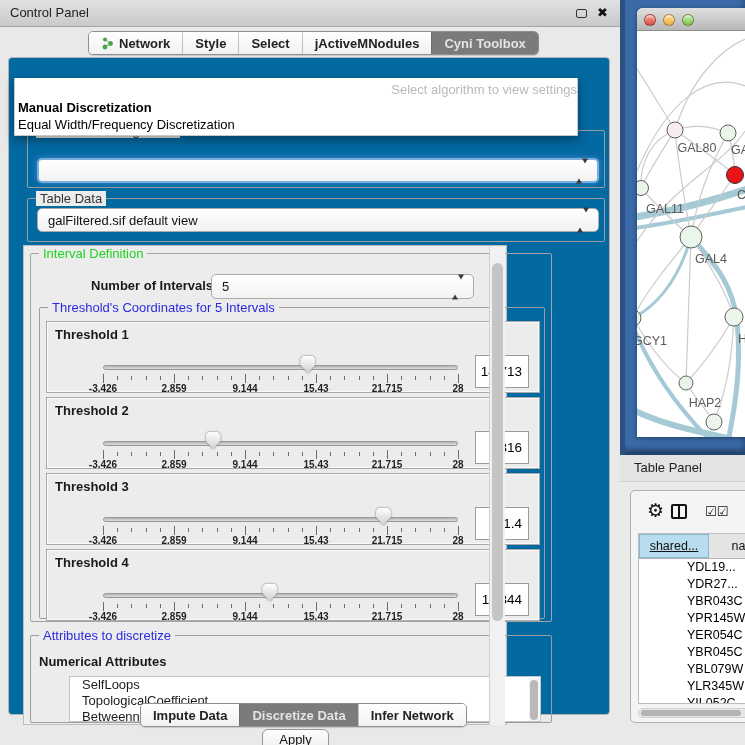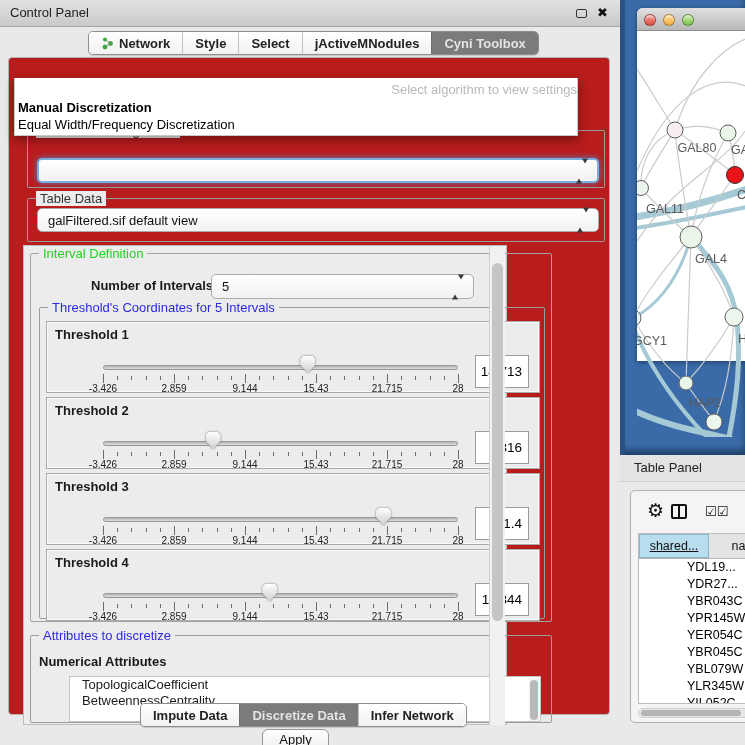--- a/index.html
+++ b/index.html
@@ -21,21 +21,21 @@
             border-radius:5px; background:#fdfdfd; overflow:hidden;
             box-shadow:0 1px 1px rgba(0,0,0,.15); z-index:5; }
   .seg { display:flex; align-items:center; gap:5px; padding:0 12px; font-weight:bold; color:#222;
          border-left:1px solid #c2c2c2; background:linear-gradient(#ffffff,#f1f1f1); white-space:nowrap; }
   .seg:first-child { border-left:none; }
   .seg.sel { background:#7b7b7b; color:#e3e3e3; border-left-color:#6f6f6f; }
   #top-tabs { left:88px; top:31px; }
   #bottom-tabs { left:140px; top:703px; }
 
   #content-panel { position:absolute; left:8px; top:57px; width:602px; height:658px;
-                   border:1px solid #b3b3b3; border-radius:4px; background:#b91c1c; }
+                   border:1px solid #b3b3b3; border-radius:4px; background:#0369a1; }
 
   .group { position:absolute; border:1px solid #9c9c9c; border-radius:2px; }
   .group-title { position:absolute; top:-8px; left:8px; background:#ececec; padding:0 4px;
                  white-space:nowrap; color:#333; }
   .group-title.green { color:#1ed321; }
   .group-title.blue  { color:#2a2ae0; }
 
   #algo-group  { left:18px; top:72px;  width:578px; height:58px; }
   #tdata-group { left:18px; top:140px; width:578px; height:44px; }
 
@@ -80,41 +80,41 @@
                background:linear-gradient(#b3b3b3,#dedede); border:1px solid #979797; }
   .thumb-wrap { position:absolute; top:34px; width:15px; height:17px;
                 filter:drop-shadow(0 0 1px #777); }
   .thumb { width:15px; height:17px; background:linear-gradient(#fefefe,#cfcfcf);
            clip-path:polygon(18% 0,82% 0,100% 18%,100% 52%,50% 100%,0 52%,0 18%); }
   .ticks { position:absolute; left:56px; top:52px; width:355px; height:10px; }
   .tick { position:absolute; top:0; width:1px; background:#6d6d6d; }
   .tick.minor { height:4px; top:2px; }
   .tick.major { height:9px; }
   .tick-labels { position:absolute; left:56px; top:61px; width:355px; height:12px; }
-  .tick-lab { position:absolute; transform:translateX(-50%); font-size:10px; font-weight:normal;
+  .tick-lab { position:absolute; transform:translateX(-50%); font-size:10px; font-weight:bold;
               color:#222; white-space:nowrap; }
   .thr-value { position:absolute; left:428px; top:33px; width:54px; height:33px; background:#fff;
                border:1px solid #9b9b9b; text-align:right; padding-right:6px; font:13.5px "Liberation Sans","DejaVu Sans",sans-serif; }
 
   #attr-group { left:6px; top:389px; width:522px; height:88px; }
   #attr-heading { position:absolute; left:8px; top:18px; font-weight:bold; }
   #attr-list { position:absolute; left:38px; top:40px; width:472px; height:46px; background:#fff;
                border:1px solid #c4c4c4; overflow:hidden; }
   .attr-item { padding-left:12px; line-height:16px; white-space:nowrap; }
   #attr-scrollbar { position:absolute; right:1px; top:1px; width:10px; height:44px; background:#f3f3f3; }
   #attr-thumb { position:absolute; left:1px; top:2px; width:8px; height:40px; background:#b9b9b9; border-radius:4px; }
 
   #apply-btn { position:absolute; left:253px; top:671px; width:67px; height:22px;
                background:linear-gradient(#ffffff,#ededed); border:1px solid #969696; border-radius:6px;
                text-align:center; line-height:20px; color:#111; }
 
   
   #net-frame { position:absolute; left:620px; top:0; width:125px; height:455px; background:#3a6ba8;
                box-shadow:inset 5px 0 0 #2b5180, inset 0 -5px 6px rgba(10,25,45,.55); }
-  #net-window { position:absolute; left:17px; top:8px; width:108px; height:353px; background:#fff;
+  #net-window { position:absolute; left:17px; top:8px; width:108px; height:429px; background:#fff;
                 border-radius:6px 0 0 0; box-shadow:0 1px 5px rgba(0,0,0,.45); }
   #net-titlebar { position:absolute; left:0; top:0; width:108px; height:23px;
                   background:linear-gradient(#e0e0e0,#b7b7b7); border-radius:6px 0 0 0;
                   border-bottom:1px solid #8d8d8d; }
   .light { position:absolute; top:6px; width:12px; height:12px; border-radius:50%;
            border:1px solid rgba(0,0,0,.3); box-shadow:inset 0 2px 2px rgba(255,255,255,.7); }
   #light-red    { left:7px;  background:radial-gradient(circle at 50% 35%, #f08a80, #da3e33); }
   #light-yellow { left:26px; background:radial-gradient(circle at 50% 35%, #fbd37a, #eda63a); }
   #light-green  { left:45px; background:radial-gradient(circle at 50% 35%, #b5e48a, #75b93f); }
   #net-svg { position:absolute; left:0; top:23px; }
@@ -387,20 +387,21 @@
                   <input class="thr-value" value="11.344" style="">
                 </div>
               </div>
           </div>
         </div>
 
         <div id="attr-group" class="group">
           <span class="group-title blue">Attributes to discretize</span>
           <span id="attr-heading">Numerical Attributes</span>
           <div id="attr-list">
+            <div class="attr-item">SelfLoops</div>
               <div class="attr-item">TopologicalCoefficient</div>
               <div class="attr-item">BetweennessCentrality</div>
               <div id="attr-scrollbar">
                 <div id="attr-thumb"></div>
               </div>
           </div>
         </div>
 
         <div id="v-scrollbar">
             <div id="v-thumb"></div>

